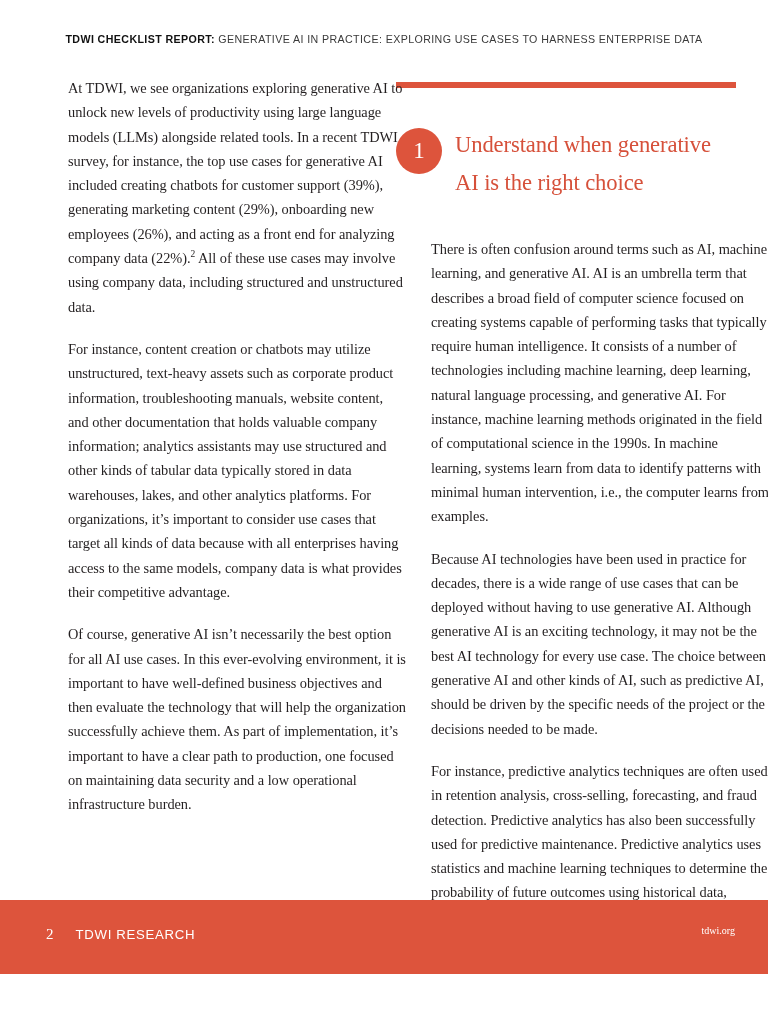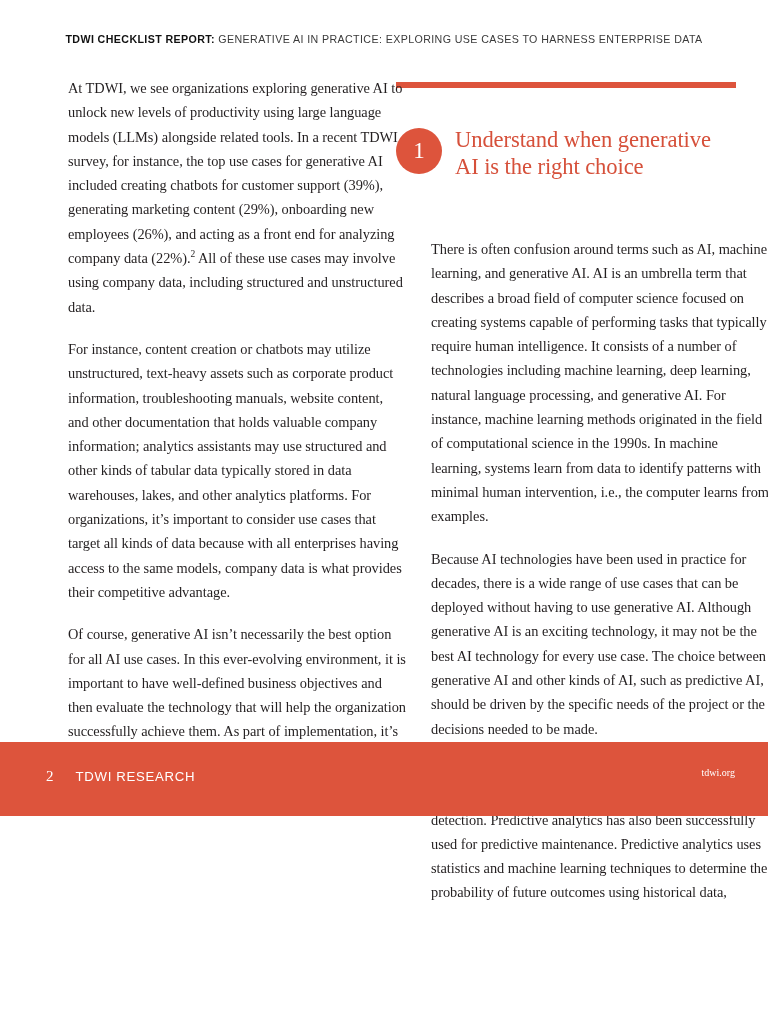--- a/index.html
+++ b/index.html
@@ -12,21 +12,21 @@
     background: #ffffff;
     font-family: "Liberation Serif", serif;
     color: #231f20;
     overflow: hidden;
     position: relative;
   }
 
   .page {
     position: relative;
     width: 768px;
-    height: 816px;
+    height: 974px;
     box-sizing: border-box;
   }
 
   
   .running-header {
     position: absolute;
     top: 32px;
     left: 0;
     width: 768px;
     text-align: center;
@@ -127,21 +127,21 @@
     font-family: "Liberation Serif", serif;
     font-size: 23px;
     line-height: 46px;
     text-align: center;
     margin-top: 2px;
   }
   .section-title {
     flex: 1 1 auto;
     font-family: "Liberation Serif", serif;
     font-size: 22.6px;
-    line-height: 27px;
+    line-height: 38px;
     color: #d6503a;
     font-weight: 400;
     letter-spacing: -0.1px;
   }
 
   
   .col-right .rc-body {
     position: relative;
     padding-top: 161px;
   }

